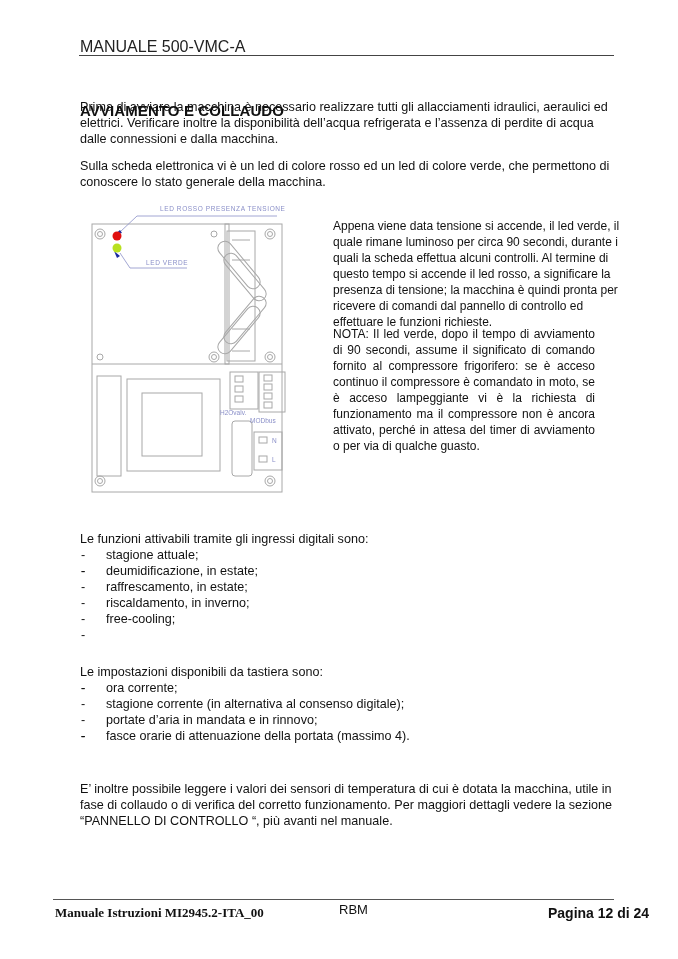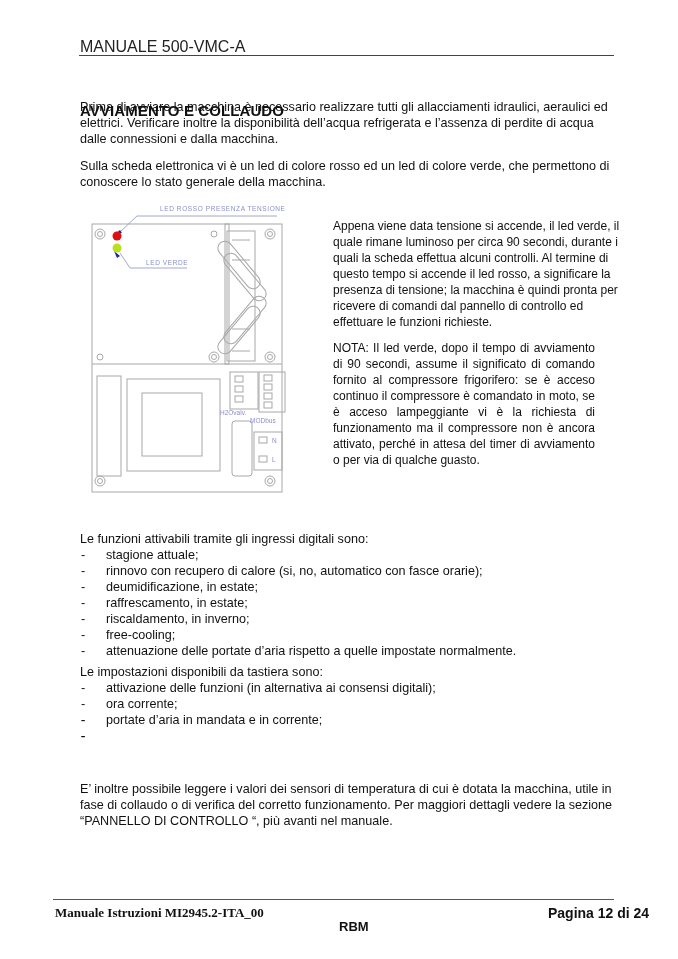--- a/index.html
+++ b/index.html
@@ -7,31 +7,31 @@
          font-family: "Liberation Sans", sans-serif; color: #111; }
   .header-text { position: absolute; left: 80px; top: 38px; font-size: 16px; color: #222; }
   .header-rule { position: absolute; left: 79px; top: 55px; width: 535px; height: 0; border-top: 1.5px solid #444; }
   .title { position: absolute; left: 80px; top: 78px; font-size: 15px; font-weight: bold; letter-spacing: 0.1px; margin-top: 24px; }
   .para { position: absolute; left: 80px; font-size: 12.6px; line-height: 16px; width: 540px; }
   .p1 { top: 99px; }
   .p2 { top: 158px; }
   .figure { position: absolute; left: 82px; top: 196px; width: 215px; height: 300px; }
   .side { position: absolute; left: 333px; width: 290px; font-size: 12px; line-height: 16px; }
   .side1 { top: 218px; }
-  .side2 { top: 340px; text-align: justify; text-align-last: left; width: 262px; }
+  .side2 { top: 326px; text-align: justify; text-align-last: left; width: 262px; }
   .list-block { position: absolute; left: 80px; font-size: 12.6px; line-height: 16px; width: 560px; margin-top: 10px; }
   .lb1 { top: 521px; }
   .lb2 { top: 654px; }
   .list { margin: 0; padding: 0; list-style: none; }
   .list li { position: relative; padding-left: 26px; }
   .list li .dash { position: absolute; left: 1px; top: 0; }
   .p3 { top: 781px; }
   .footer-rule { position: absolute; left: 53px; top: 899px; width: 561px; border-top: 1px solid #555; }
   .footer-left { position: absolute; left: 55px; top: 905px; font-size: 13px; font-weight: bold; font-family: Liberation Serif, serif; }
-  .footer-center { position: absolute; left: 339px; top: 902px; font-size: 13px; font-weight: bold; margin-top: 17px; }
+  .footer-center { position: absolute; left: 339px; top: 902px; font-size: 13px; font-weight: normal; }
   .footer-right { position: absolute; left: 548px; top: 905px; font-size: 14px; font-weight: bold; }
 </style>
 </head>
 <body>
 
 <div class="header-text">MANUALE 500-VMC-A</div>
 <div class="header-rule"></div>
 
 <div class="title">AVVIAMENTO E COLLAUDO</div>
 
@@ -112,39 +112,39 @@
   </svg>
 </div>
 
 <div class="side side1">Appena viene data tensione si accende, il led verde, il quale rimane luminoso per circa 90 secondi, durante i quali la scheda effettua alcuni controlli. Al termine di questo tempo si accende il led rosso, a significare la presenza di tensione; la macchina è quindi pronta per ricevere di comandi dal pannello di controllo ed effettuare le funzioni richieste.</div>
 <div class="side side2">NOTA: Il led verde, dopo il tempo di avviamento di 90 secondi, assume il significato di comando fornito al compressore frigorifero: se è acceso continuo il compressore è comandato in moto, se è acceso lampeggiante vi è la richiesta di funzionamento ma il compressore non è ancora attivato, perché in attesa del timer di avviamento o per via di qualche guasto.</div>
 
 <div class="list-block lb1">
   <div>Le funzioni attivabili tramite gli ingressi digitali sono:</div>
   <ul class="list">
     <li><span class="dash">-</span><span>stagione attuale;</span></li>
-    <li><span class="dash">-</span><span>rinnovo con recupero di calore (si, no, automatico con fasce orarie);</span></li>
+    <li><span class="dash">-</span></li>
     <li><span class="dash">-</span><span>deumidificazione, in estate;</span></li>
     <li><span class="dash">-</span><span>raffrescamento, in estate;</span></li>
     <li><span class="dash">-</span><span>riscaldamento, in inverno;</span></li>
     <li><span class="dash">-</span><span>free-cooling;</span></li>
-    <li><span class="dash">-</span><span>attenuazione delle portate d’aria rispetto a quelle impostate normalmente.</span></li>
+    <li><span class="dash">-</span></li>
   </ul>
 </div>
 
 <div class="list-block lb2">
   <div>Le impostazioni disponibili da tastiera sono:</div>
   <ul class="list">
-    <li><span class="dash">-</span><span>attivazione delle funzioni (in alternativa ai consensi digitali);</span></li>
+    <li><span class="dash">-</span></li>
     <li><span class="dash">-</span><span>ora corrente;</span></li>
-    <li><span class="dash">-</span></li>
-    <li><span class="dash">-</span><span>portate d’aria in mandata e in corrente;</span></li>
+    <li><span class="dash">-</span><span>stagione corrente (in alternativa al consenso digitale);</span></li>
+    <li><span class="dash">-</span><span>portate d’aria in mandata e in rinnovo;</span></li>
     <li><span class="dash">-</span></li>
     <li><span class="dash">-</span></li>
-    <li><span class="dash">-</span></li>
+    <li><span class="dash">-</span><span>fasce orarie di attenuazione della portata (massimo 4).</span></li>
   </ul>
 </div>
 
 <div class="para p3">E’ inoltre possibile leggere i valori dei sensori di temperatura di cui è dotata la macchina, utile in fase di collaudo o di verifica del corretto funzionamento. Per maggiori dettagli vedere la sezione “PANNELLO DI CONTROLLO “, più avanti nel manuale.</div>
 
 <div class="footer-rule"></div>
 <div class="footer-left">Manuale Istruzioni MI2945.2-ITA_00</div>
 <div class="footer-center">RBM</div>
 <div class="footer-right">Pagina 12 di 24</div>
 

